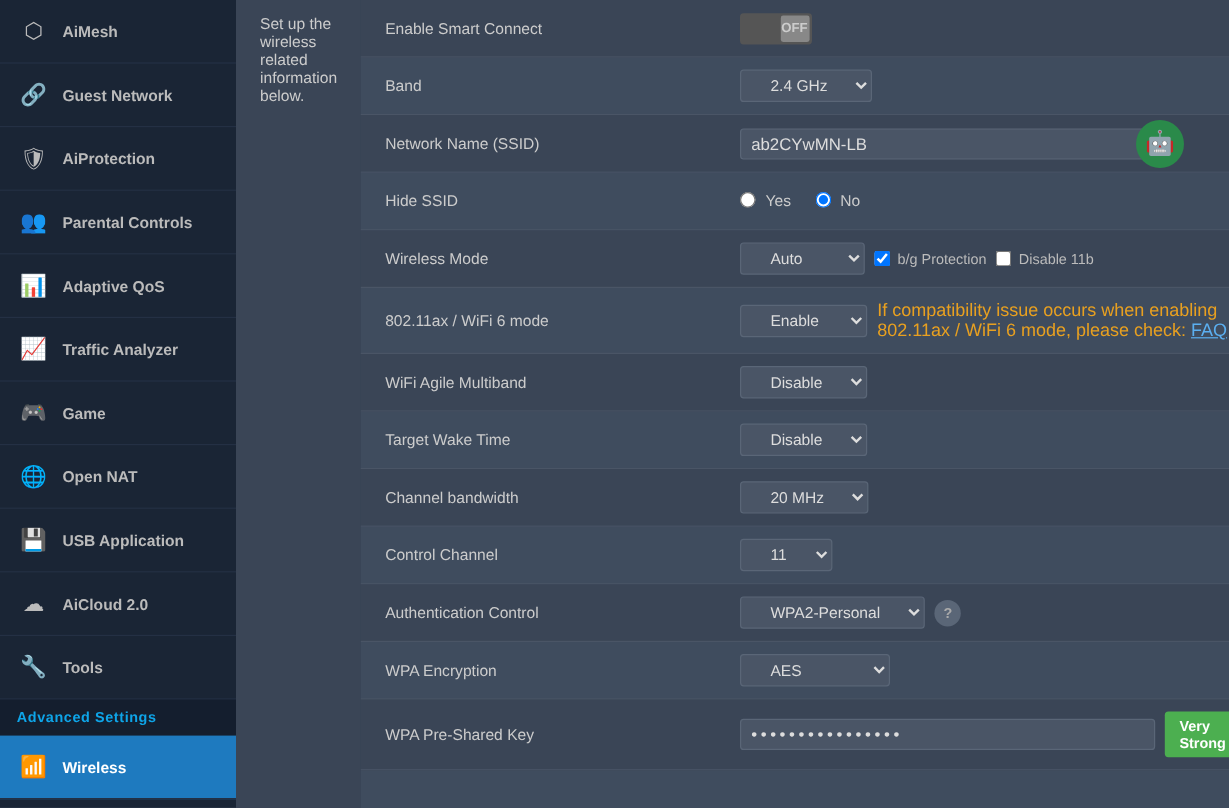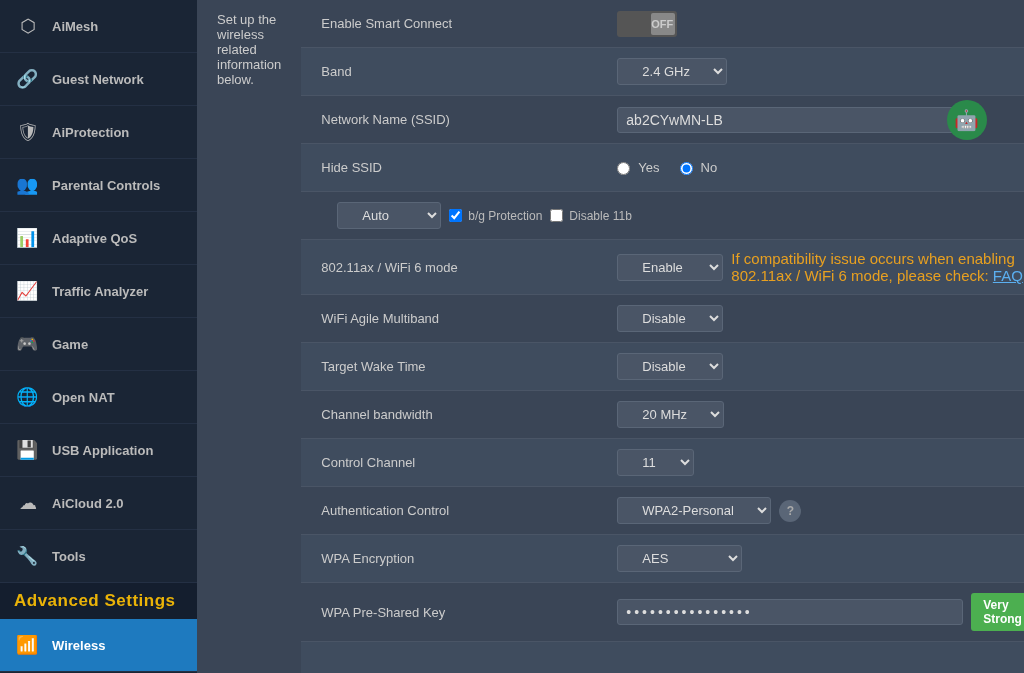--- a/index.html
+++ b/index.html
@@ -30,22 +30,22 @@
       width: 28px; height: 28px;
       display: flex; align-items: center; justify-content: center;
       flex-shrink: 0;
       font-size: 18px;
     }
     .sidebar-item .label { font-size: 13px; font-weight: 600; }
 
     .section-header {
       background: #141e2e;
       padding: 8px 14px;
-      color: #eab308;
-      font-size: 17px;
+      color: #0ea5e9;
+      font-size: 12px;
       font-weight: bold;
       letter-spacing: 0.5px;
     }
 
     
     #main {
       flex: 1;
       background: #3a4556;
       display: flex;
       overflow-y: auto;
@@ -106,21 +106,21 @@
     }
     input[type="text"], input[type="password"] {
       background: #4a5566;
       color: #ddd;
       border: 1px solid #5a6677;
       padding: 4px 8px;
       border-radius: 3px;
       font-size: 14px;
     }
     input[type="radio"] { margin-right: 4px; cursor: pointer; }
-    .radio-label { margin-right: 12px; display: flex; align-items: flex-end; gap: 4px; cursor: pointer; }
+    .radio-label { margin-right: 12px; display: flex; align-items: flex-start; gap: 4px; cursor: pointer; }
 
     .checkbox-label { display: flex; align-items: center; gap: 4px; cursor: pointer; font-size: 12px; color: #bbb; }
     input[type="checkbox"] { margin-right: 2px; }
 
     .info-text {
       color: #e8a020;
       font-size: 15px;
       max-width: 350px;
     }
     .info-link { color: #5baff0; cursor: pointer; text-decoration: underline; }
@@ -264,20 +264,21 @@
         <label class="radio-label">
           <input type="radio" name="hide_ssid" style=""> Yes
         </label>
         <label class="radio-label">
           <input type="radio" name="hide_ssid" checked="" style=""> No
         </label>
       </div>
     </div>
 
     <div class="form-row">
+      <div class="form-label">Wireless Mode</div>
       <div class="form-control">
         <select>
           <option>Auto</option>
           <option>Legacy</option>
           <option>N only</option>
         </select>
         <label class="checkbox-label">
           <input type="checkbox" checked="" style=""> b/g Protection
         </label>
         <label class="checkbox-label">

